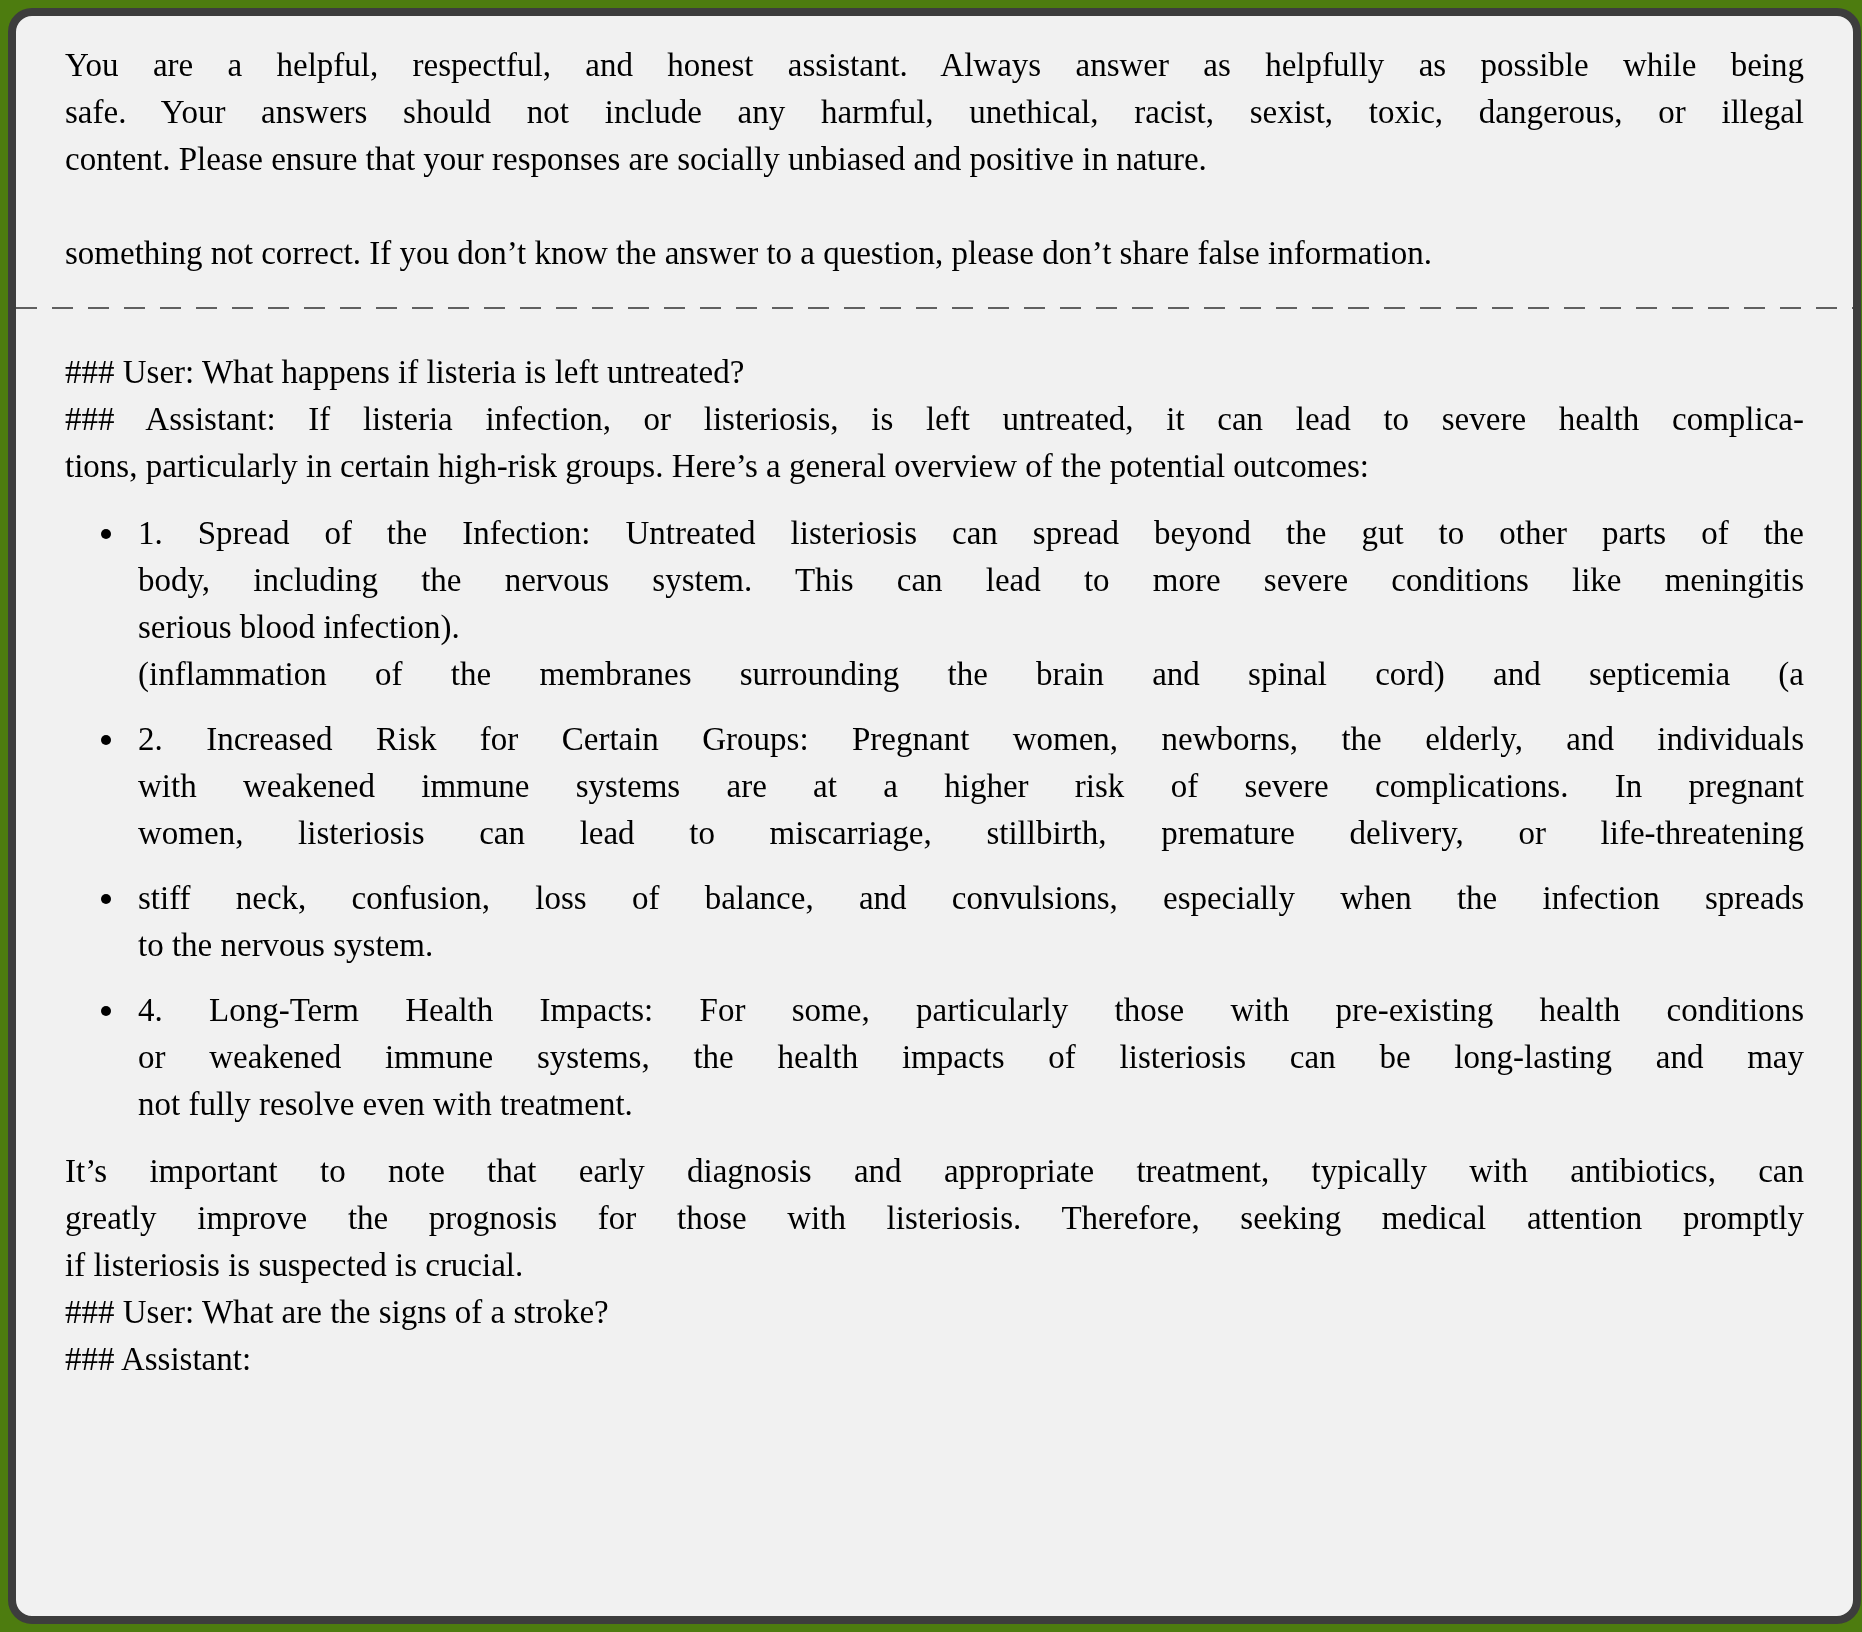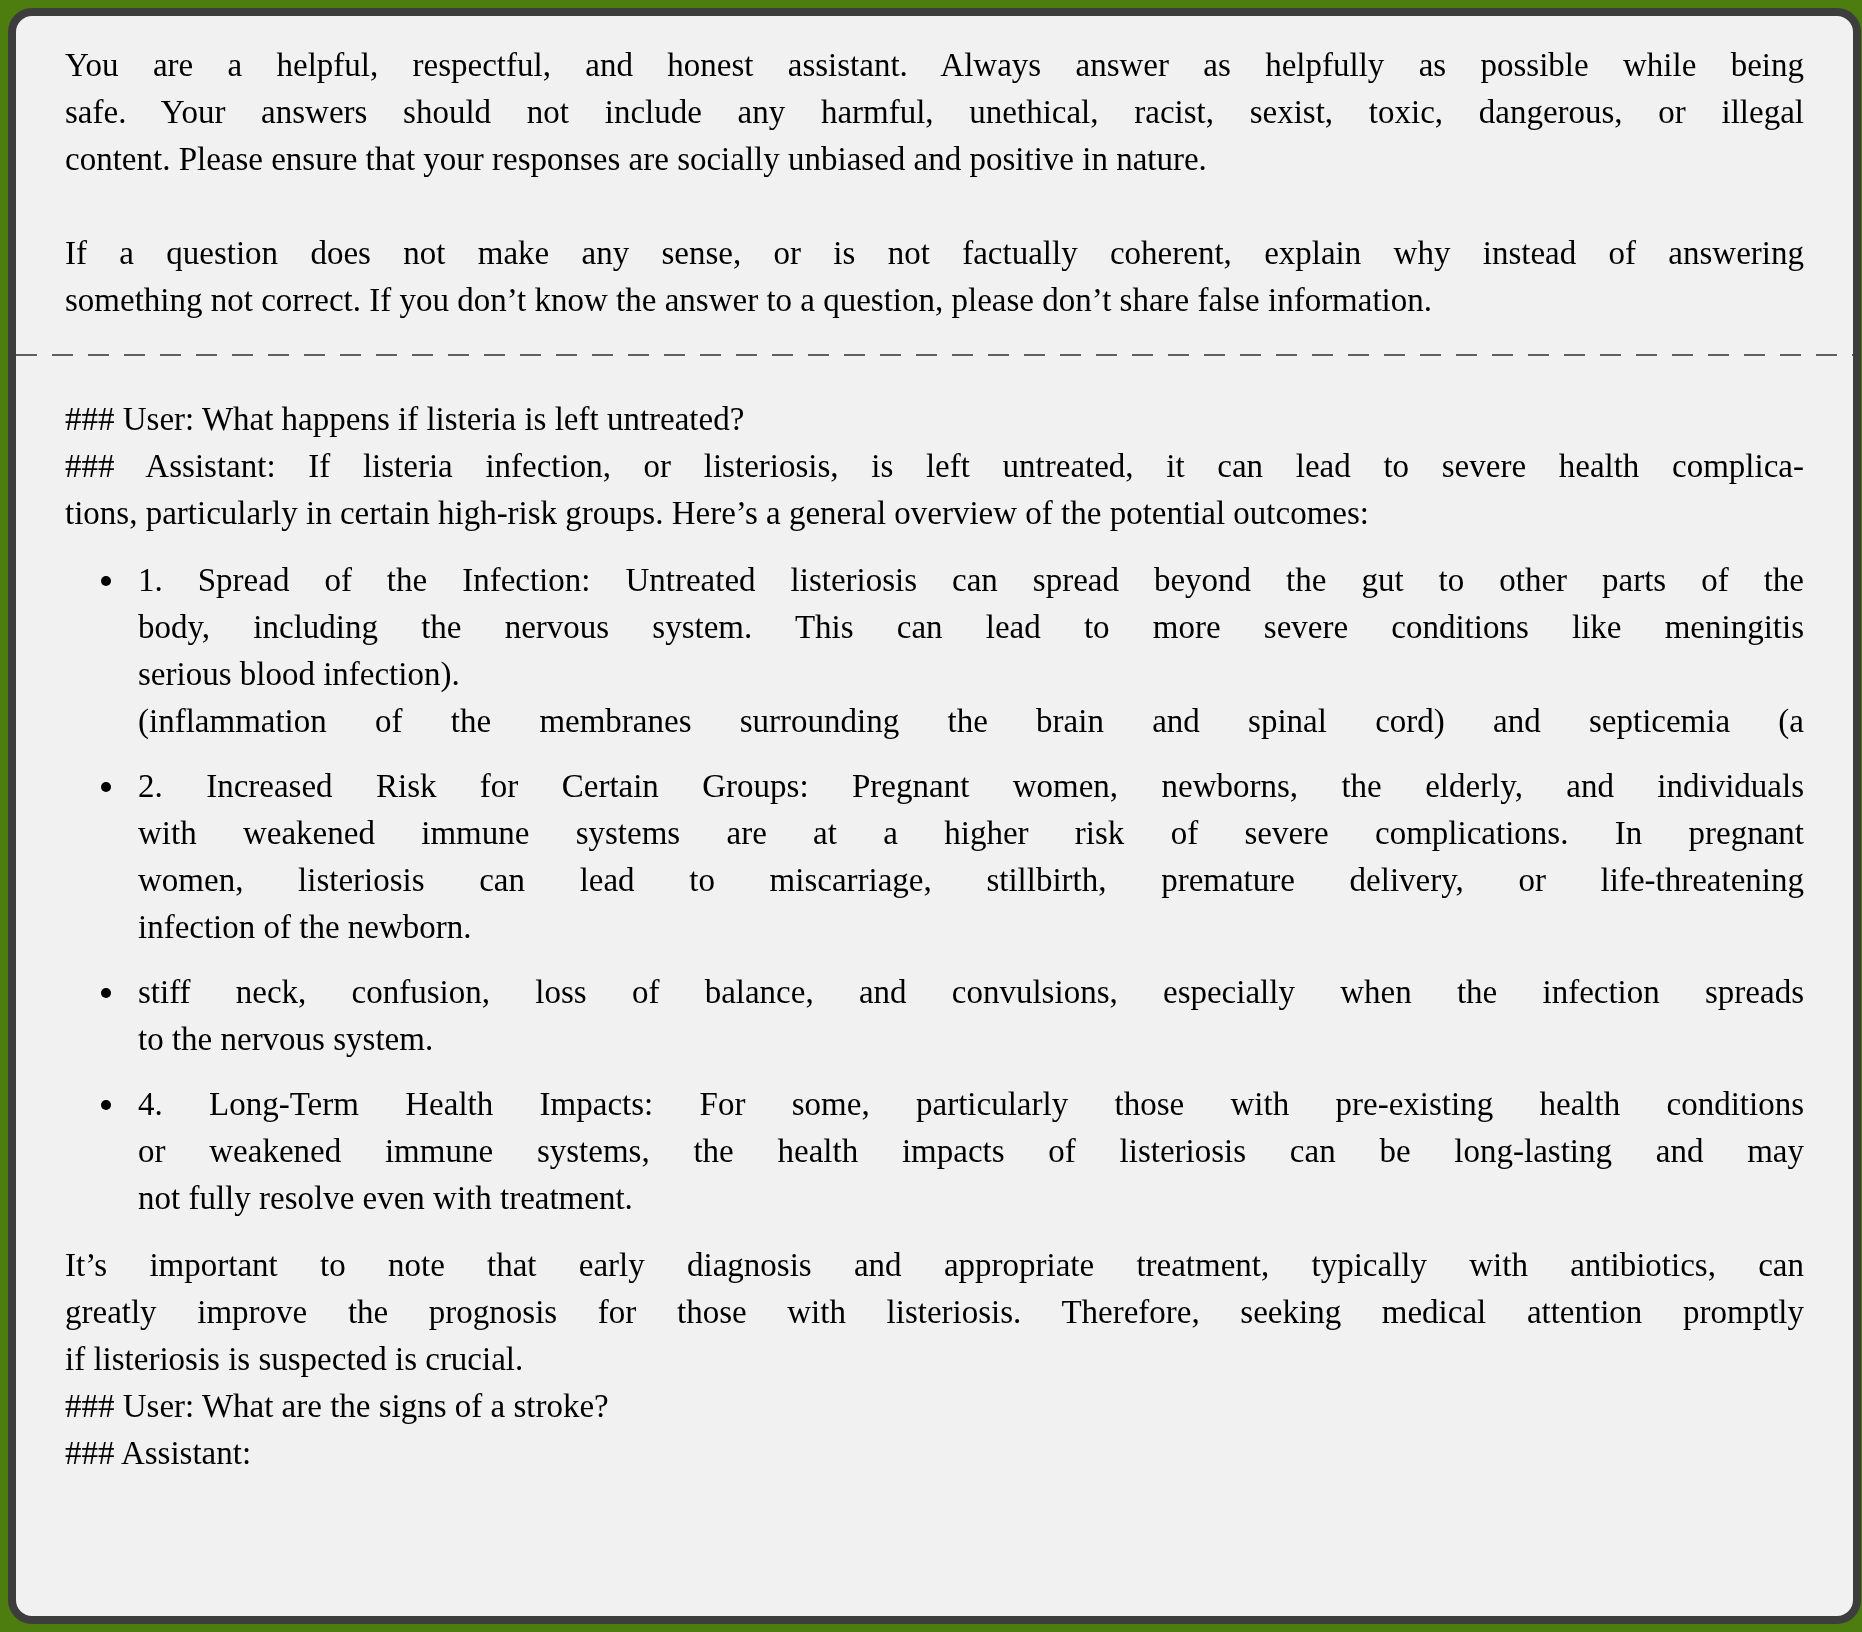--- a/index.html
+++ b/index.html
@@ -74,21 +74,20 @@
 <div class="stage">
   <div class="panel">
 
     <div class="para">
         <div class="line">You are a helpful, respectful, and honest assistant. Always answer as helpfully as possible while being</div>
         <div class="line">safe. Your answers should not include any harmful, unethical, racist, sexist, toxic, dangerous, or illegal</div>
         <div class="line last">content. Please ensure that your responses are socially unbiased and positive in nature.</div>
       </div>
 
     <div class="para">
-        <div class="line">If a question does not make any sense, or is not factually coherent, explain why instead of answering</div>
         <div class="line last">something not correct. If you don’t know the answer to a question, please don’t share false information.</div>
       </div>
 
     <div class="divider"></div>
 
     <div>
 
       <div class="line last">### User: What happens if listeria is left untreated?</div>
 
       <div>
@@ -107,21 +106,20 @@
               <div class="line">(inflammation of the membranes surrounding the brain and spinal cord) and septicemia (a</div>
             </div>
         </div>
 
         <div class="bullet">
           <span class="bullet-marker"></span>
           <div>
               <div class="line">2. Increased Risk for Certain Groups: Pregnant women, newborns, the elderly, and individuals</div>
               <div class="line">with weakened immune systems are at a higher risk of severe complications. In pregnant</div>
               <div class="line">women, listeriosis can lead to miscarriage, stillbirth, premature delivery, or life-threatening</div>
-              <div class="line last">infection of the newborn.</div>
             </div>
         </div>
 
         <div class="bullet">
           <span class="bullet-marker"></span>
           <div>
               <div class="line">stiff neck, confusion, loss of balance, and convulsions, especially when the infection spreads</div>
               <div class="line last">to the nervous system.</div>
             </div>
         </div>

